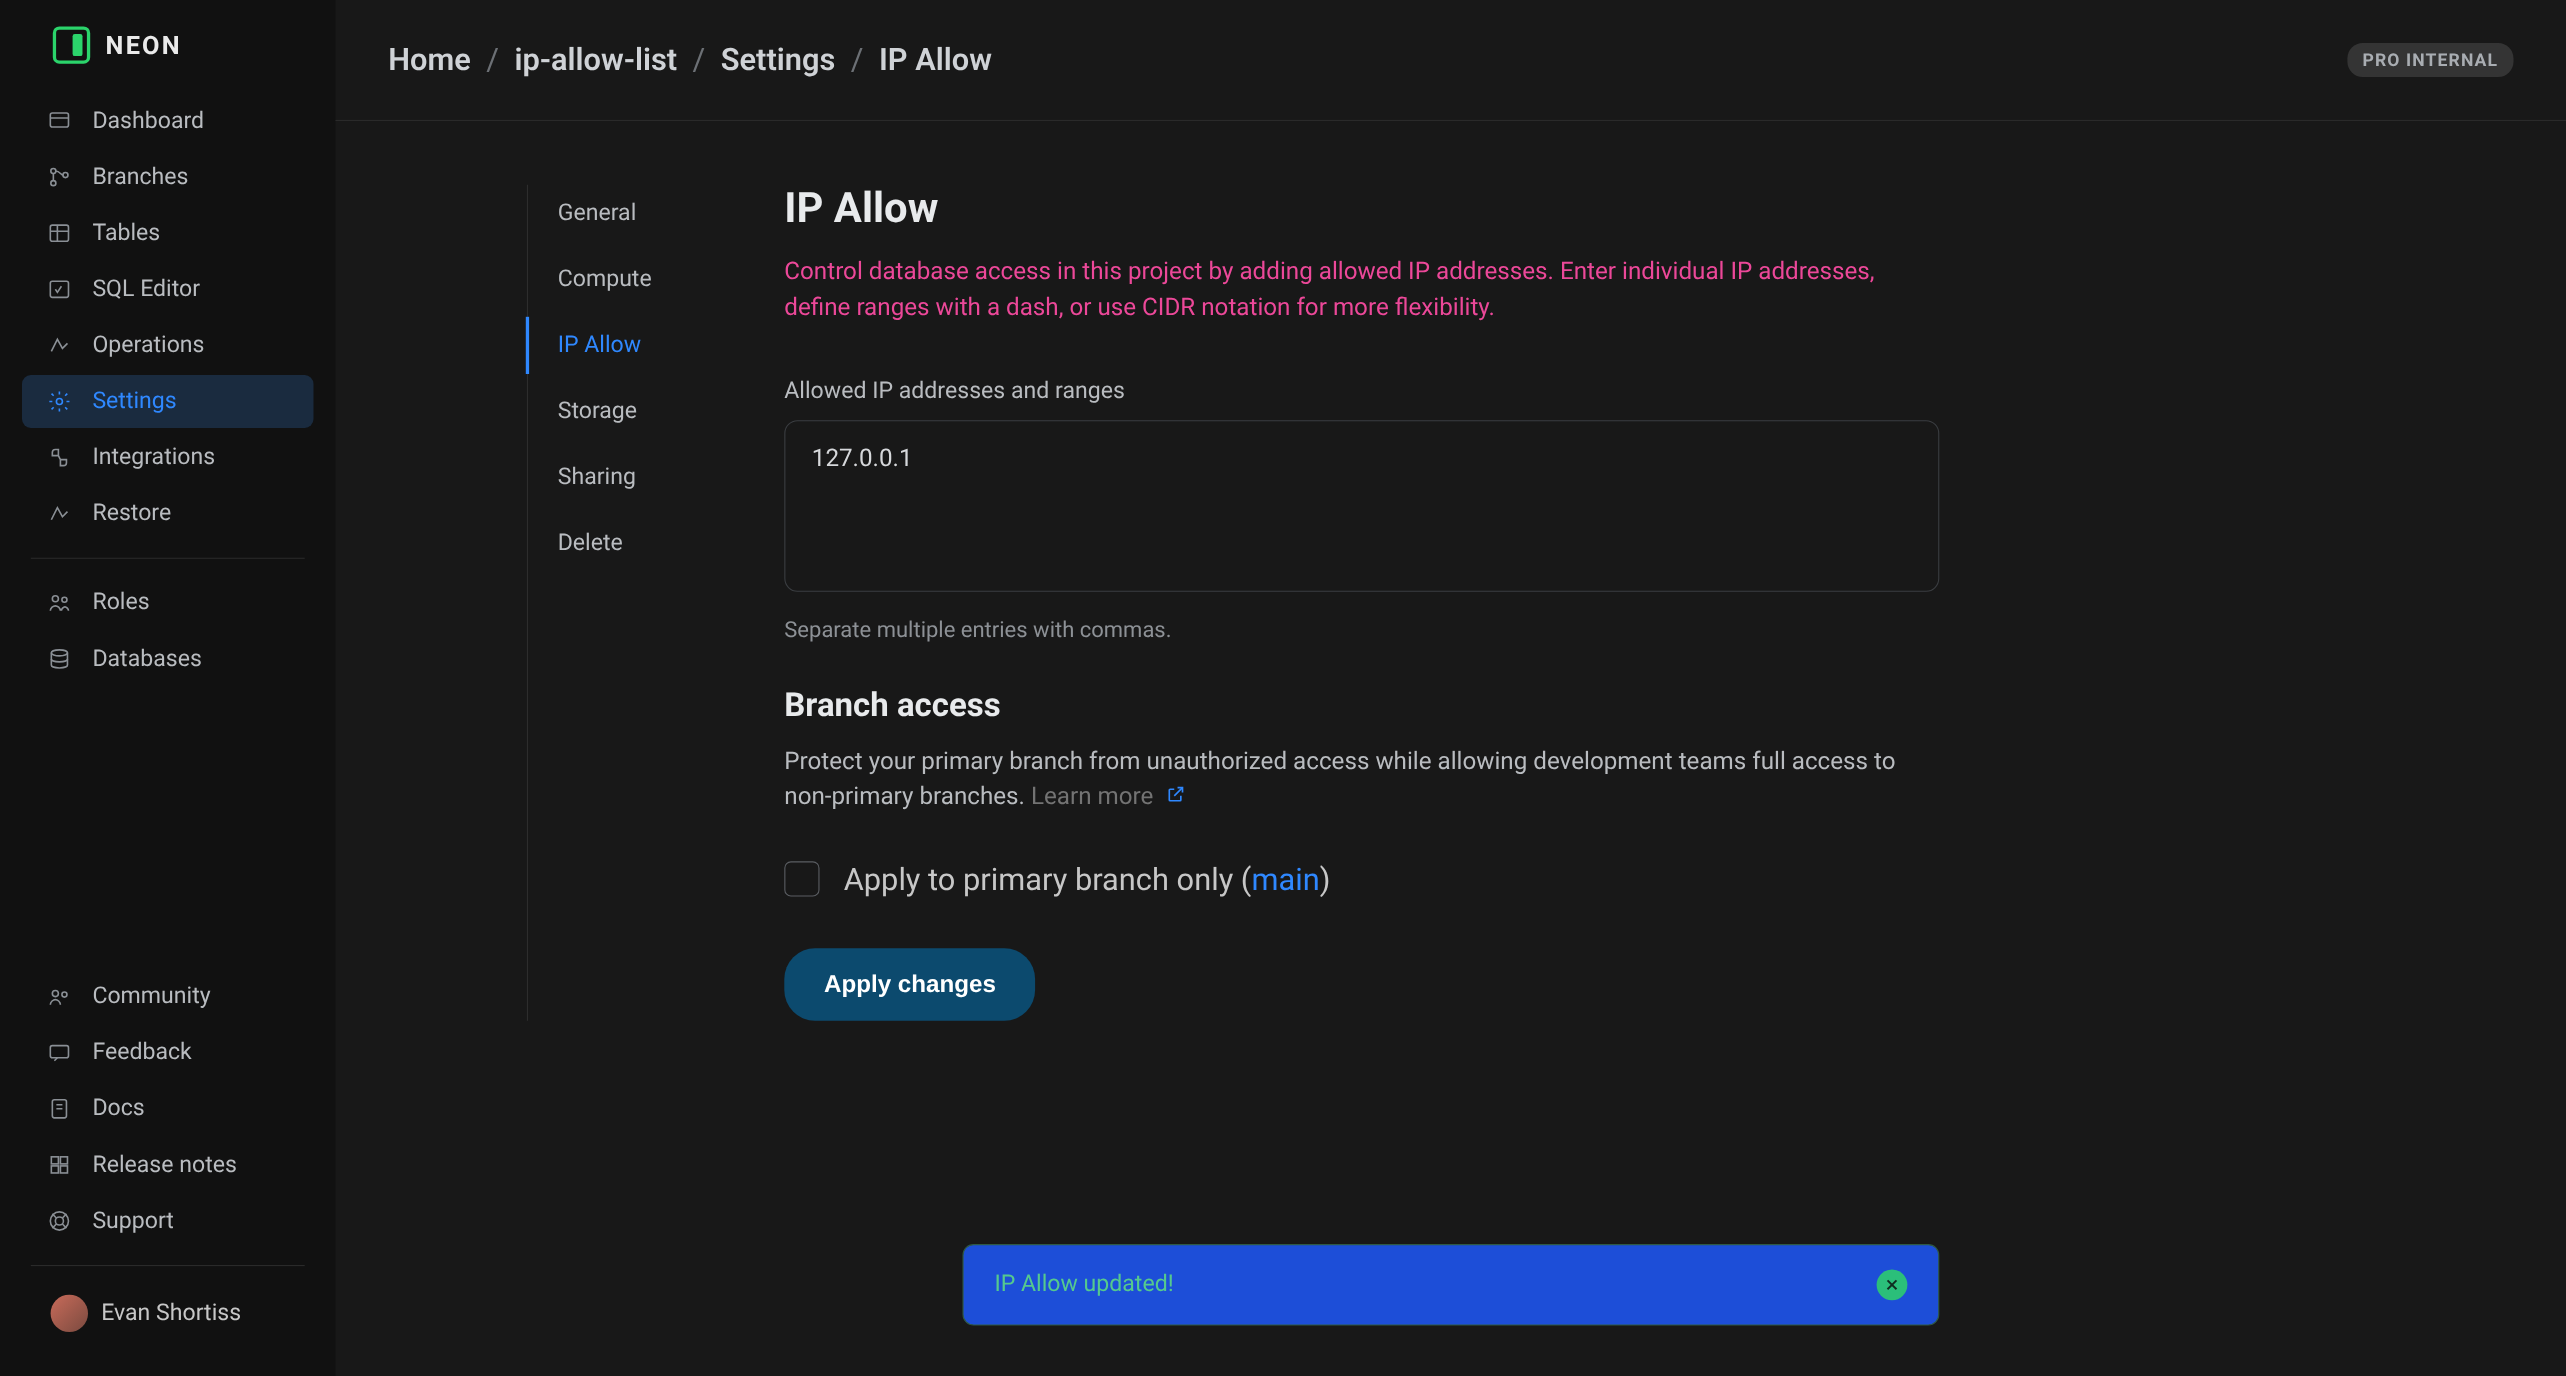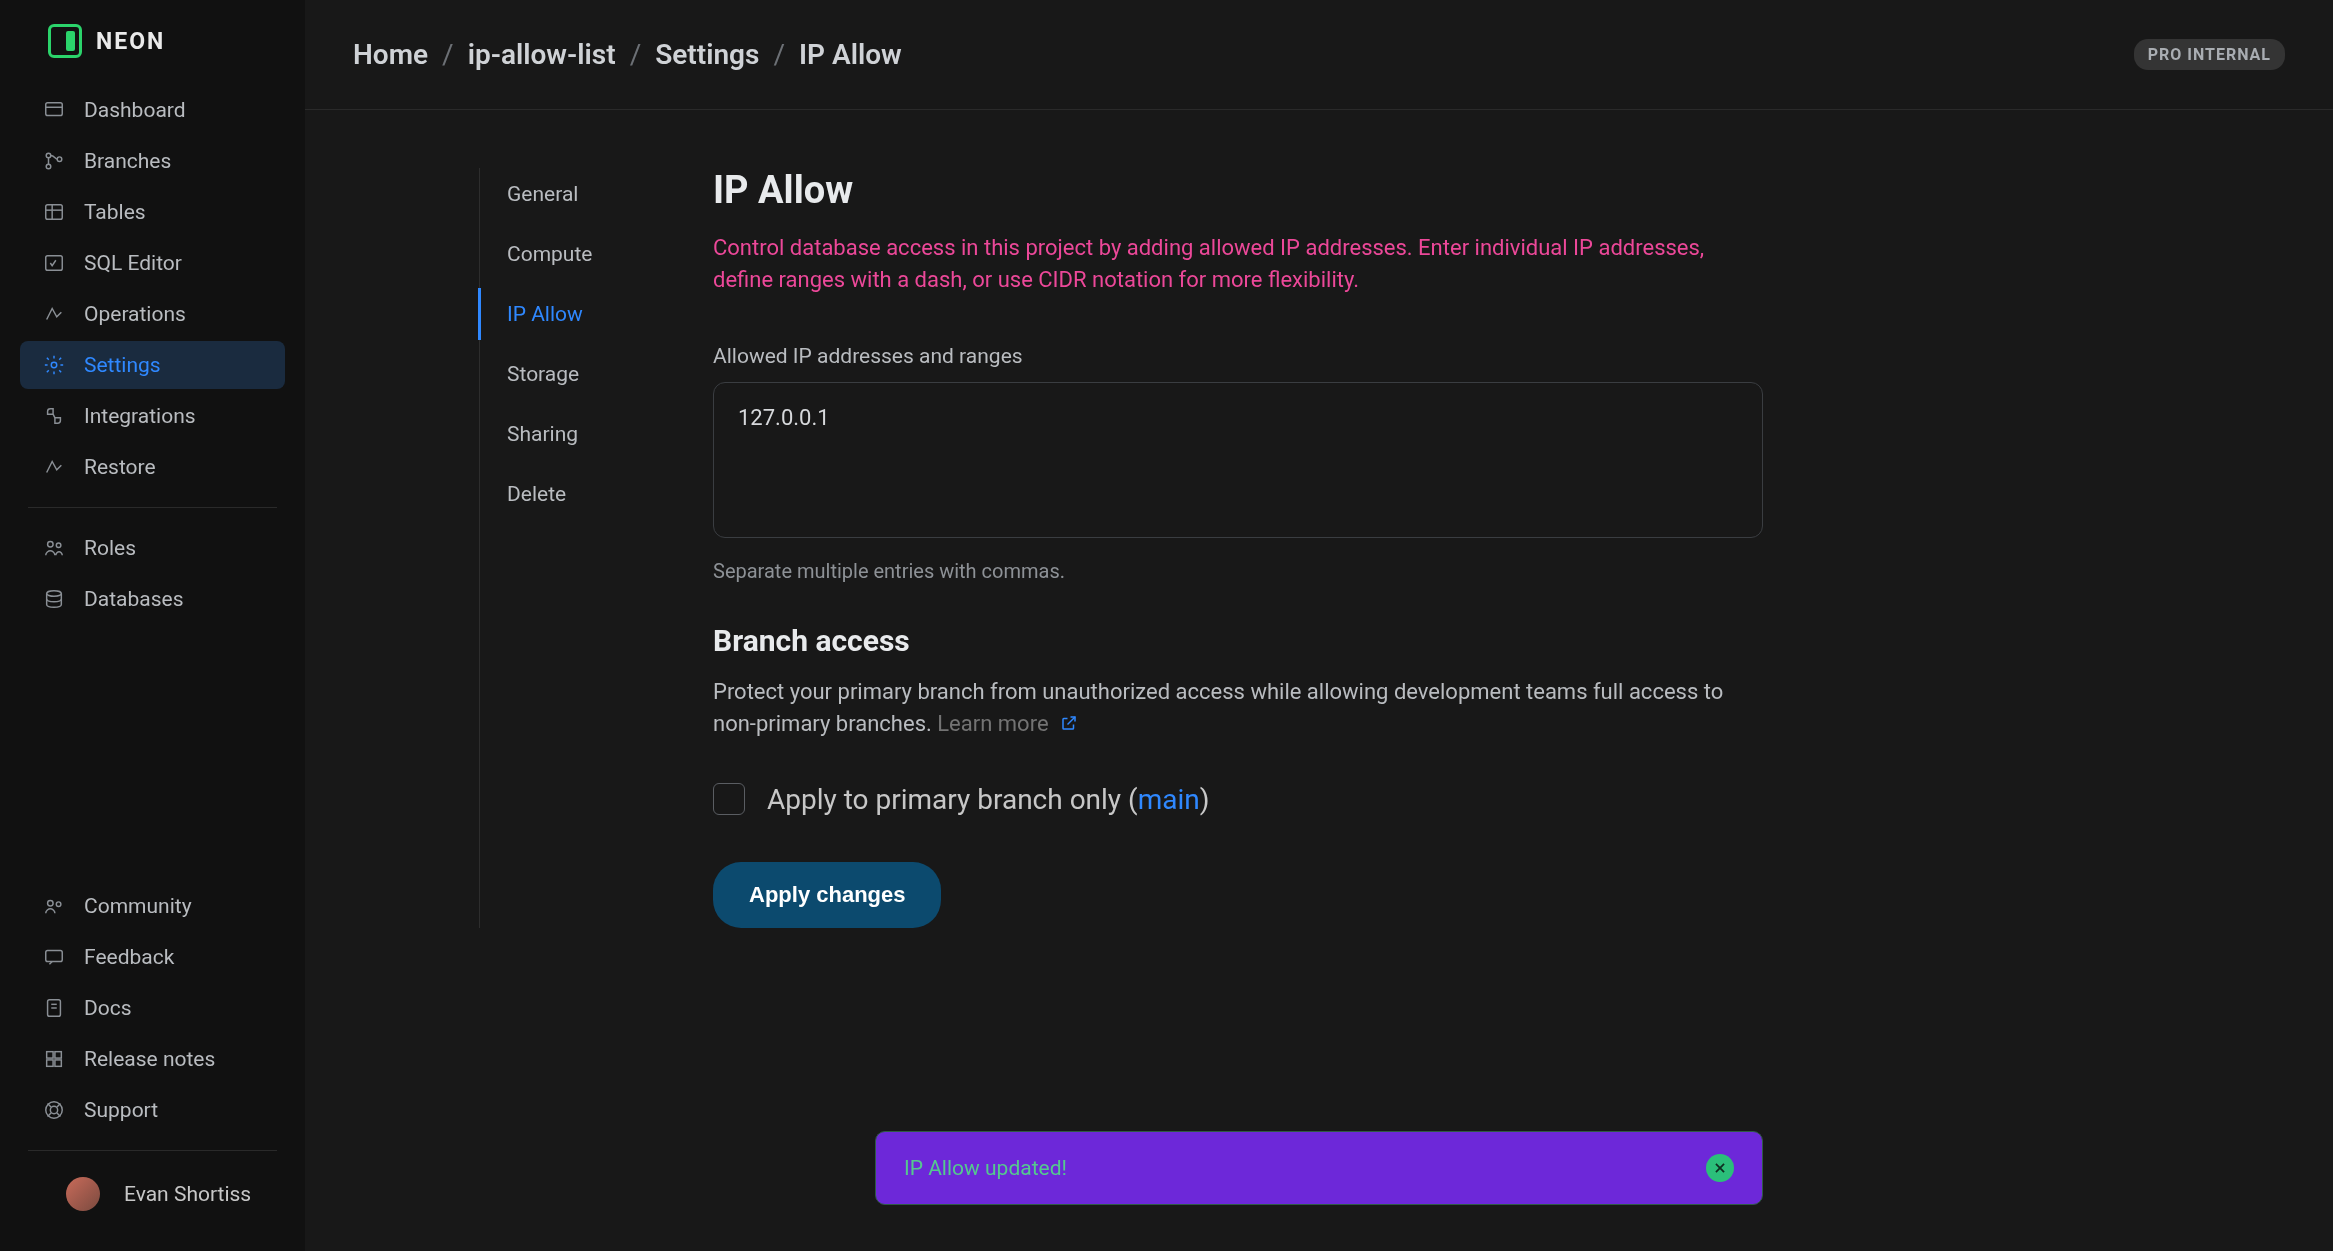--- a/index.html
+++ b/index.html
@@ -40,21 +40,21 @@
   display:flex; align-items:center; gap:18px;
   padding:12px 22px; border-radius:8px;
   color:#b9bcc0; cursor:pointer; font-size:21px;
 }
 .nav-item.active { background:#1a2b3f; color:#2f88ff; }
 .nav-item.active .icon { color:#2f88ff; }
 .icon { width:24px; height:24px; display:flex; align-items:center; justify-content:center; color:#8a8f95;}
 .icon svg { width:22px; height:22px; stroke:currentColor; fill:none; stroke-width:1.6; }
 .divider { height:1px; background:#2a2a2a; margin:16px 28px; }
 .sidebar-spacer { flex:1; }
-.user-row { display:flex; align-items:center; gap:24px; padding:10px 46px; color:#c7c7c7; font-size:21px;margin-left:20px;}
+.user-row { display:flex; align-items:center; gap:12px; padding:10px 46px; color:#c7c7c7; font-size:21px;}
 .avatar {
   width:34px;height:34px;border-radius:50%;
   background:linear-gradient(135deg,#c96b5a,#7a4a3f);
 }
 
 
 .main { flex:1; display:flex; flex-direction:column; position:relative;}
 .topbar {
   display:flex; align-items:center; justify-content:space-between;
   padding:38px 48px 38px 48px;
@@ -106,21 +106,21 @@
   margin-top:46px;
   background:#0c4a6e; color:#fff; border:none;
   padding:20px 36px; border-radius:28px;
   font-size:22px; font-weight:600; cursor:pointer;
 }
 
 
 .toast {
   position:absolute; left:570px; right:570px;
   bottom:46px;
-  background:#6d28d9; border:1px solid #2f5a46;
+  background:#1d4ed8; border:1px solid #2f5a46;
   border-radius:10px; padding:22px 28px;
   display:flex; align-items:center; justify-content:space-between;
   color:#55c98e; font-size:21px;
 }
 .toast-close {
   width:28px;height:28px;border-radius:50%;
   background:#2bbf7a; display:flex;align-items:center;justify-content:center;
   cursor:pointer;
 }
 .toast-close svg{width:14px;height:14px;stroke:#0f2e20;stroke-width:3;fill:none;}

